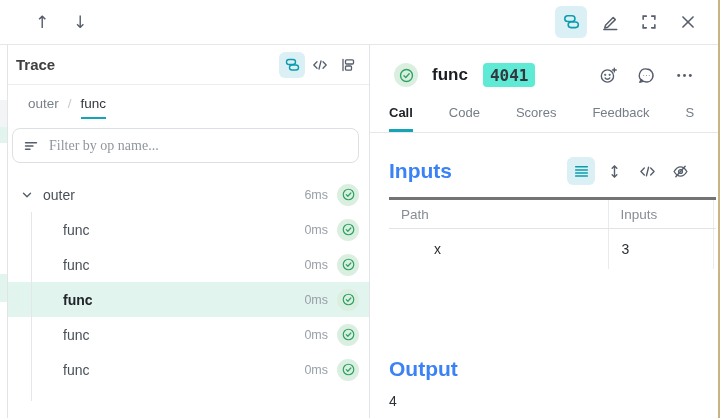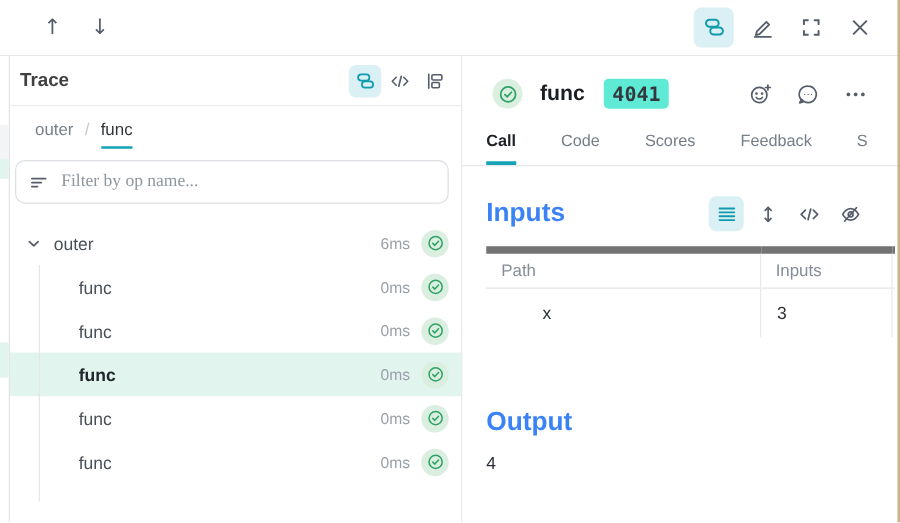--- a/index.html
+++ b/index.html
@@ -82,28 +82,28 @@
   .tab.active { color:#1d2126; font-weight:bold; border-bottom:3px solid #14a4b5; }
 
   .content { padding:24px 4px 0 19px; flex:1; }
   .section-header { display:flex; align-items:center; justify-content:space-between; margin-right:22px; }
   .section-title { font-size:21px; font-weight:bold; color:#3b82f6; }
   .section-tools { display:flex; align-items:center; gap:5px; }
   .section-tools .icon-btn { width:28px; height:28px; }
 
   .io-table { width:100%; border-collapse:collapse; margin-top:12px; }
   .io-table th { font-size:13.5px; font-weight:normal; color:#868d96; text-align:left; height:30px;
-    border-top:6px solid #737373; border-bottom:1px solid #e1e3e6; padding:0 0 0 12px; }
+    border-top:3px solid #737373; border-bottom:1px solid #e1e3e6; padding:0 0 0 12px; }
   .io-table th.value-col, .io-table td.value-col { border-left:1px solid #e9eaec; width:105px; }
   .io-table th.ghost-col, .io-table td.ghost-col { border-left:1px solid #e9eaec; width:3px; padding:0; }
   .io-table td { font-size:14px; color:#2b3036; height:40px; padding:0; }
   .io-table td.path-cell { padding-left:45px; }
   .io-table td.value-col { padding-left:13px; }
 
-  .output-section { margin-top:56px; }
+  .output-section { margin-top:88px; }
   .output-value { margin-top:12px; font-size:14px; color:#2b3036; }
 </style>
 </head>
 <body>
 
 <div class="app">
 
   <div class="topbar">
     <div class="topbar-left">
       <button class="nav-arrow">↑</button>

